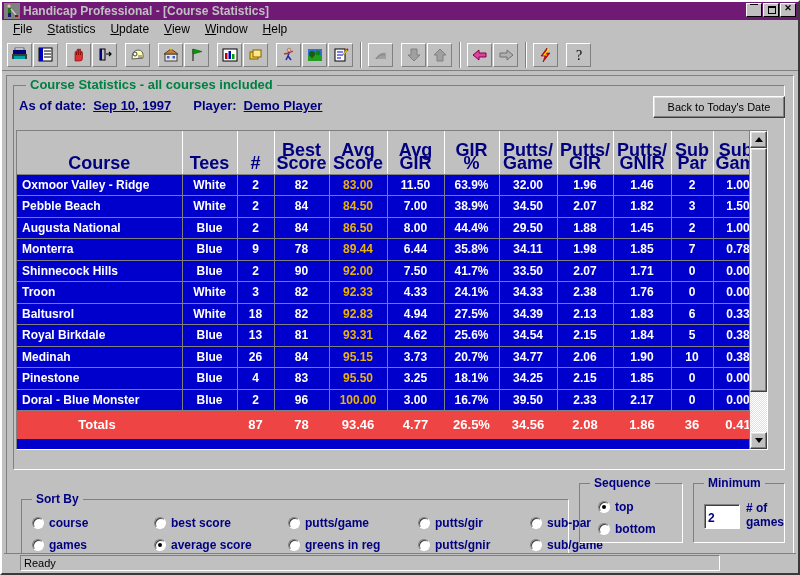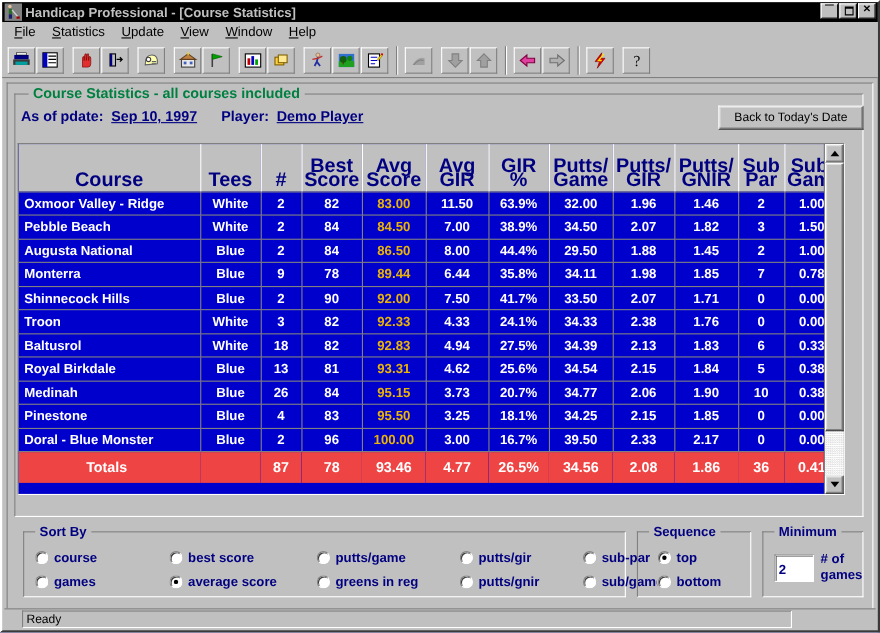--- a/index.html
+++ b/index.html
@@ -18,21 +18,21 @@
     background: #c0c0c0;
     border-top: 2px solid #ffffff;
     border-left: 2px solid #ffffff;
     border-right: 2px solid #3a3a3a;
     border-bottom: 2px solid #3a3a3a;
   }
 
   
   #titlebar {
     height: 18px;
-    background: #000000;
+    background: #701a75;
     display: flex;
     align-items: center;
     padding: 0 2px 0 2px;
     position: relative;
   }
   #titlebar-icon {
     width: 16px; height: 16px;
     position: relative;
     margin-right: 3px;
     flex: 0 0 auto;
@@ -320,21 +320,21 @@
   .panel-label {
     position: absolute;
     left: 10px; top: -8px;
     background: #c0c0c0;
     padding: 0 4px;
     color: #000080;
     font-size: 12px;
     font-weight: bold;
     white-space: nowrap;
   }
-  #sortby-panel { left: 14px; top: 407px; width: 548px; height: 60px; }
+  #sortby-panel { left: 14px; top: 423px; width: 548px; height: 60px; }
   #sequence-panel { left: 572px; top: 407px; width: 104px; height: 60px; }
   #minimum-panel { left: 686px; top: 407px; width: 92px; height: 60px; }
 
   .radio-row {
     position: absolute;
     display: flex;
     align-items: center;
   }
   .radio {
     display: flex;
@@ -599,21 +599,21 @@
     </div>
   </div>
 
   <div id="client">
 
     <div id="stats-group">
       <div id="stats-group-label">Course Statistics  -  all courses included</div>
     </div>
 
     <div id="asof-row">
-      <span class="lbl">As of pdate:</span>
+      <span class="lbl">As of date:</span>
       <span class="val">Sep 10, 1997</span>
       <span class="lbl">Player:</span>
       <span class="val">Demo Player</span>
     </div>
 
     <div id="back-today-btn">Back to Today's Date</div>
 
     <div id="grid-wrap">
       <div id="grid-inner">
         <table class="grid">

